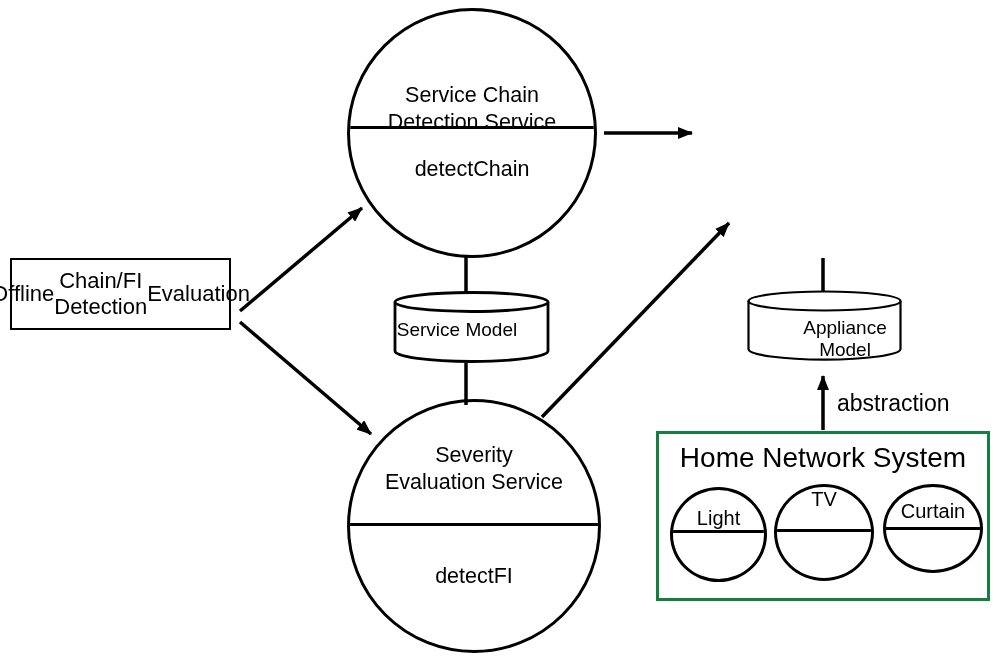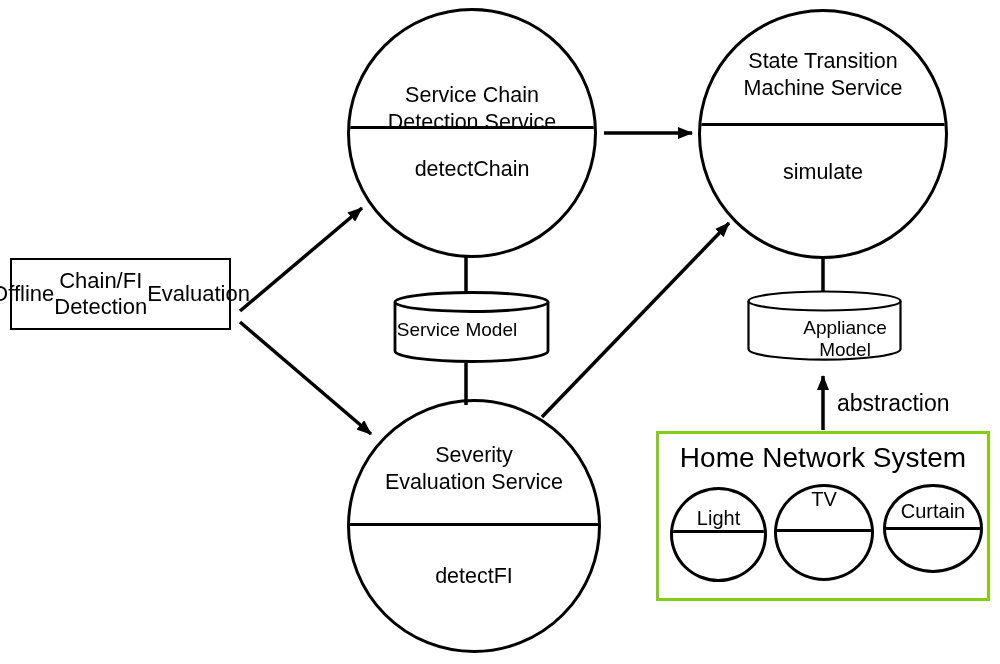--- a/index.html
+++ b/index.html
@@ -80,21 +80,21 @@
     font-size: 19px;
   }
   #cyl-service   { left: 393px; top: 291px; width: 128px; height: 73px; }
   #cyl-service .cyl-label { top: 28px; }
   #cyl-appliance { left: 747px; top: 290px; width: 155px; height: 72px; }
   #cyl-appliance .cyl-label { top: 27px; padding-left: 41px; }
 
   
   #hns-box {
     left: 656px; top: 431px; width: 334px; height: 170px;
-    border: 3px solid #84cc16;
+    border: 3px solid #15803d;
   }
   #hns-title {
     position: absolute;
     left: 0; right: 0; top: 8px;
     text-align: center;
     font-size: 28px;
   }
   .appliance-circle {
     position: absolute;
     box-sizing: border-box;
@@ -147,28 +147,20 @@
 
   <div id="svc-chain" class="node circle-node">
     <div class="circle-title">
       <div>Service Chain</div>
       <div>Detection Service</div>
     </div>
     <div class="circle-divider"></div>
     <div class="circle-op">detectChain</div>
   </div>
 
-  <div id="svc-stm" class="node circle-node">
-    <div class="circle-title">
-      <div>State Transition</div>
-      <div>Machine Service</div>
-    </div>
-    <div class="circle-divider"></div>
-    <div class="circle-op">simulate</div>
-  </div>
 
   <div id="svc-sev" class="node circle-node">
     <div class="circle-title">
       <div>Severity</div>
       <div>Evaluation Service</div>
     </div>
     <div class="circle-divider"></div>
     <div class="circle-op">detectFI</div>
   </div>
 

